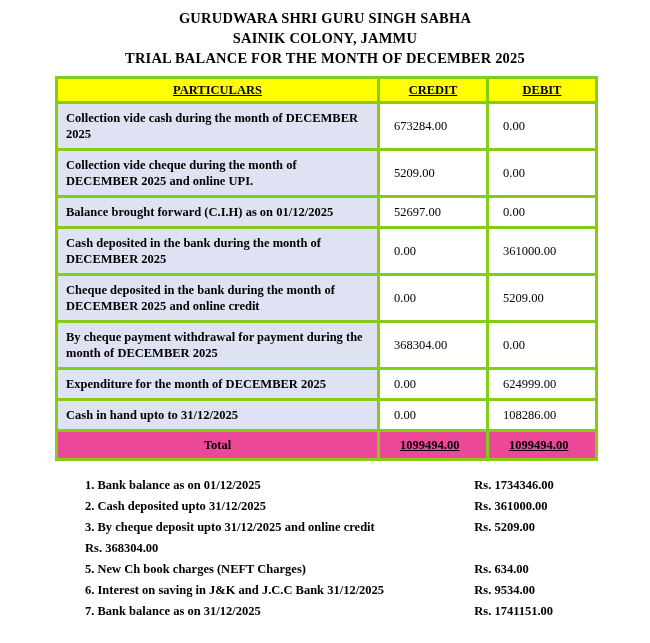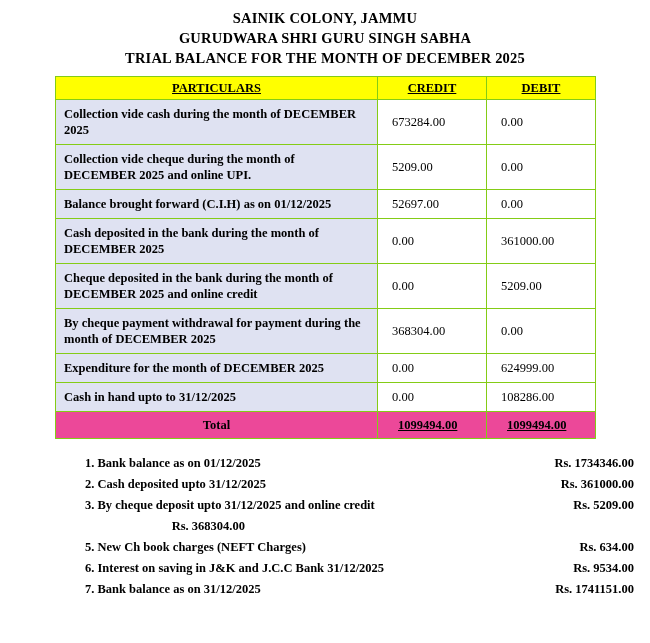--- a/index.html
+++ b/index.html
@@ -33,21 +33,21 @@
   .table-wrap {
     margin: 8px 55px 0 55px;
     width: 540px;
   }
   table.tb {
     border-collapse: collapse;
     width: 540px;
     table-layout: fixed;
   }
   table.tb td, table.tb th {
-    border: 1px solid #84cc16;
+    border: 3px solid #84cc16;
     vertical-align: middle;
   }
   .hdr td {
     background: #ffff00;
     text-align: center;
     font-weight: bold;
     font-size: 12.5px;
     height: 20px;
     padding: 1px 2px;
   }
@@ -94,31 +94,30 @@
     display: flex;
     font-weight: bold;
     font-size: 12.5px;
     line-height: 21px;
   }
   .note .note-text {
     width: 390px;
   }
   .note .note-amt {
     width: 160px;
-    text-align: right;
   }
 </style>
 </head>
 <body>
 
 <div class="page">
 
   <div class="title-block">
+    <div class="title-line">GURUDWARA SHRI GURU SINGH SABHA</div>
     <div class="title-line">SAINIK COLONY, JAMMU</div>
-    <div class="title-line">GURUDWARA SHRI GURU SINGH SABHA</div>
     <div class="title-line">TRIAL BALANCE FOR THE MONTH OF DECEMBER 2025</div>
   </div>
 
   <div class="table-wrap">
     <table class="tb">
       <colgroup>
         <col class="col-part">
         <col class="col-cred">
         <col class="col-deb">
       </colgroup>

